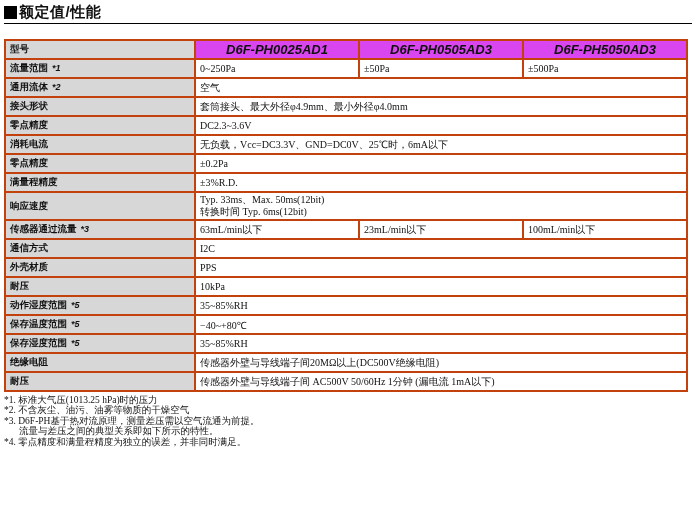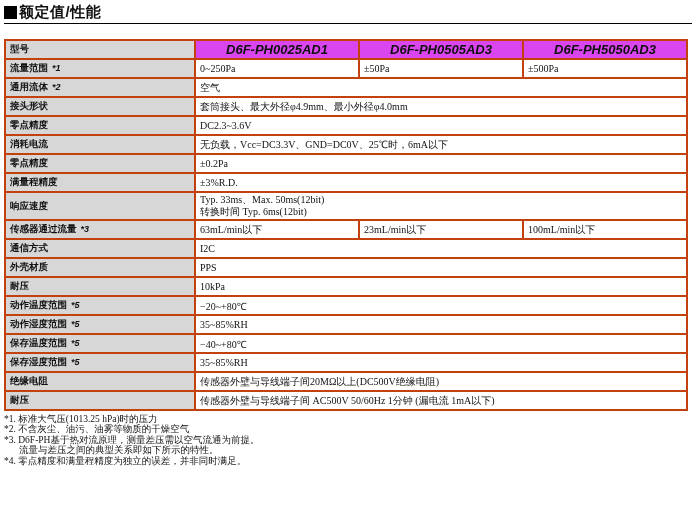--- a/index.html
+++ b/index.html
@@ -170,24 +170,20 @@
         </tr>
         <tr>
           <th class="label-cell"><span>外壳材质</span></th>
           <td class="value-cell" colspan="3">PPS</td>
         </tr>
         <tr>
           <th class="label-cell"><span>耐压</span></th>
           <td class="value-cell" colspan="3">10kPa</td>
         </tr>
         <tr>
-          <th class="label-cell"><span>动作温度范围</span><span class="note">*5</span></th>
-          <td class="value-cell" colspan="3">−20~+80℃</td>
-        </tr>
-        <tr>
           <th class="label-cell"><span>动作湿度范围</span><span class="note">*5</span></th>
           <td class="value-cell" colspan="3">35~85%RH</td>
         </tr>
         <tr>
           <th class="label-cell"><span>保存温度范围</span><span class="note">*5</span></th>
           <td class="value-cell" colspan="3">−40~+80℃</td>
         </tr>
         <tr>
           <th class="label-cell"><span>保存湿度范围</span><span class="note">*5</span></th>
           <td class="value-cell" colspan="3">35~85%RH</td>

